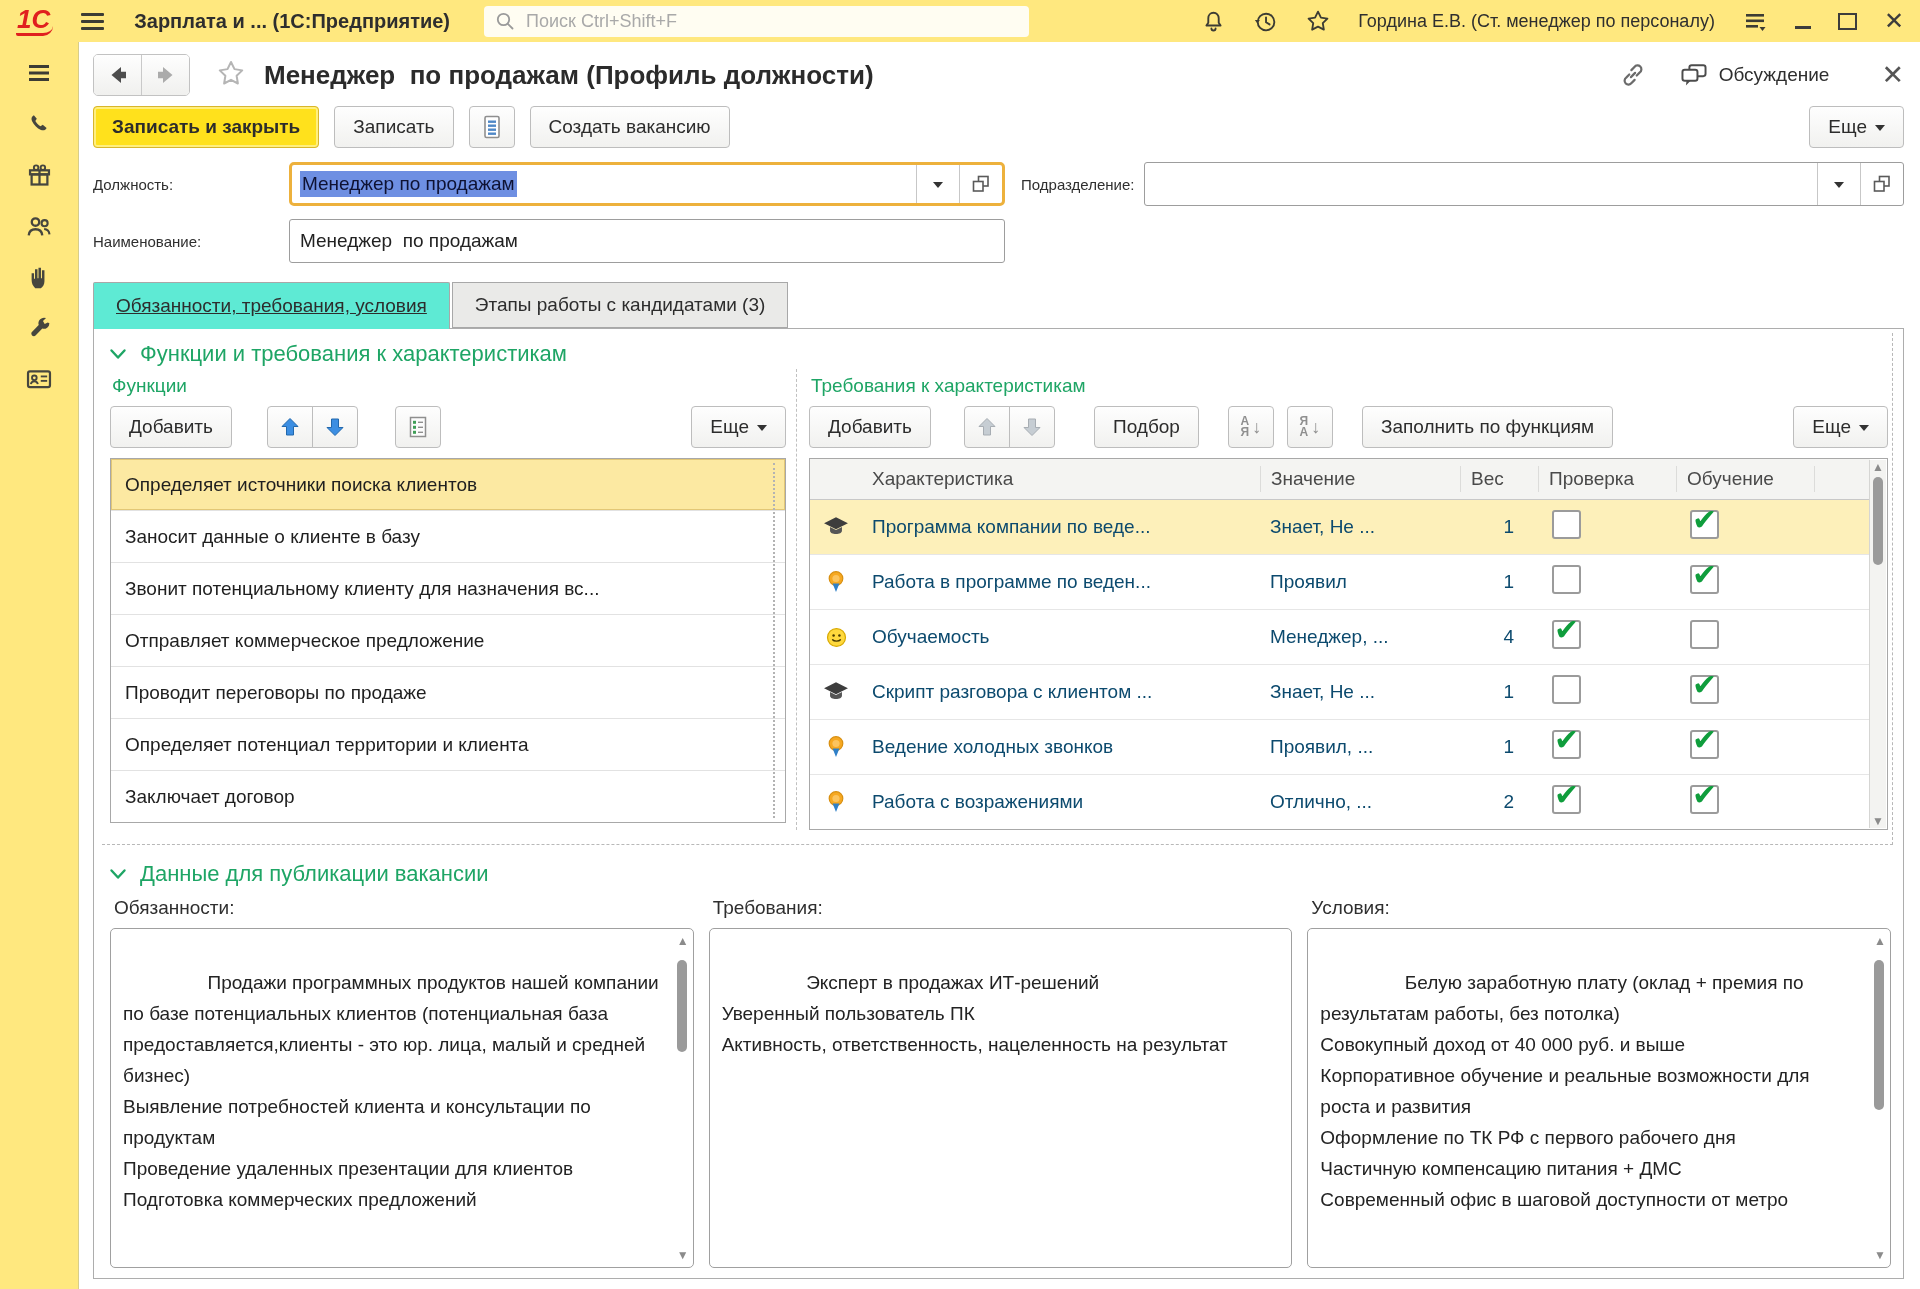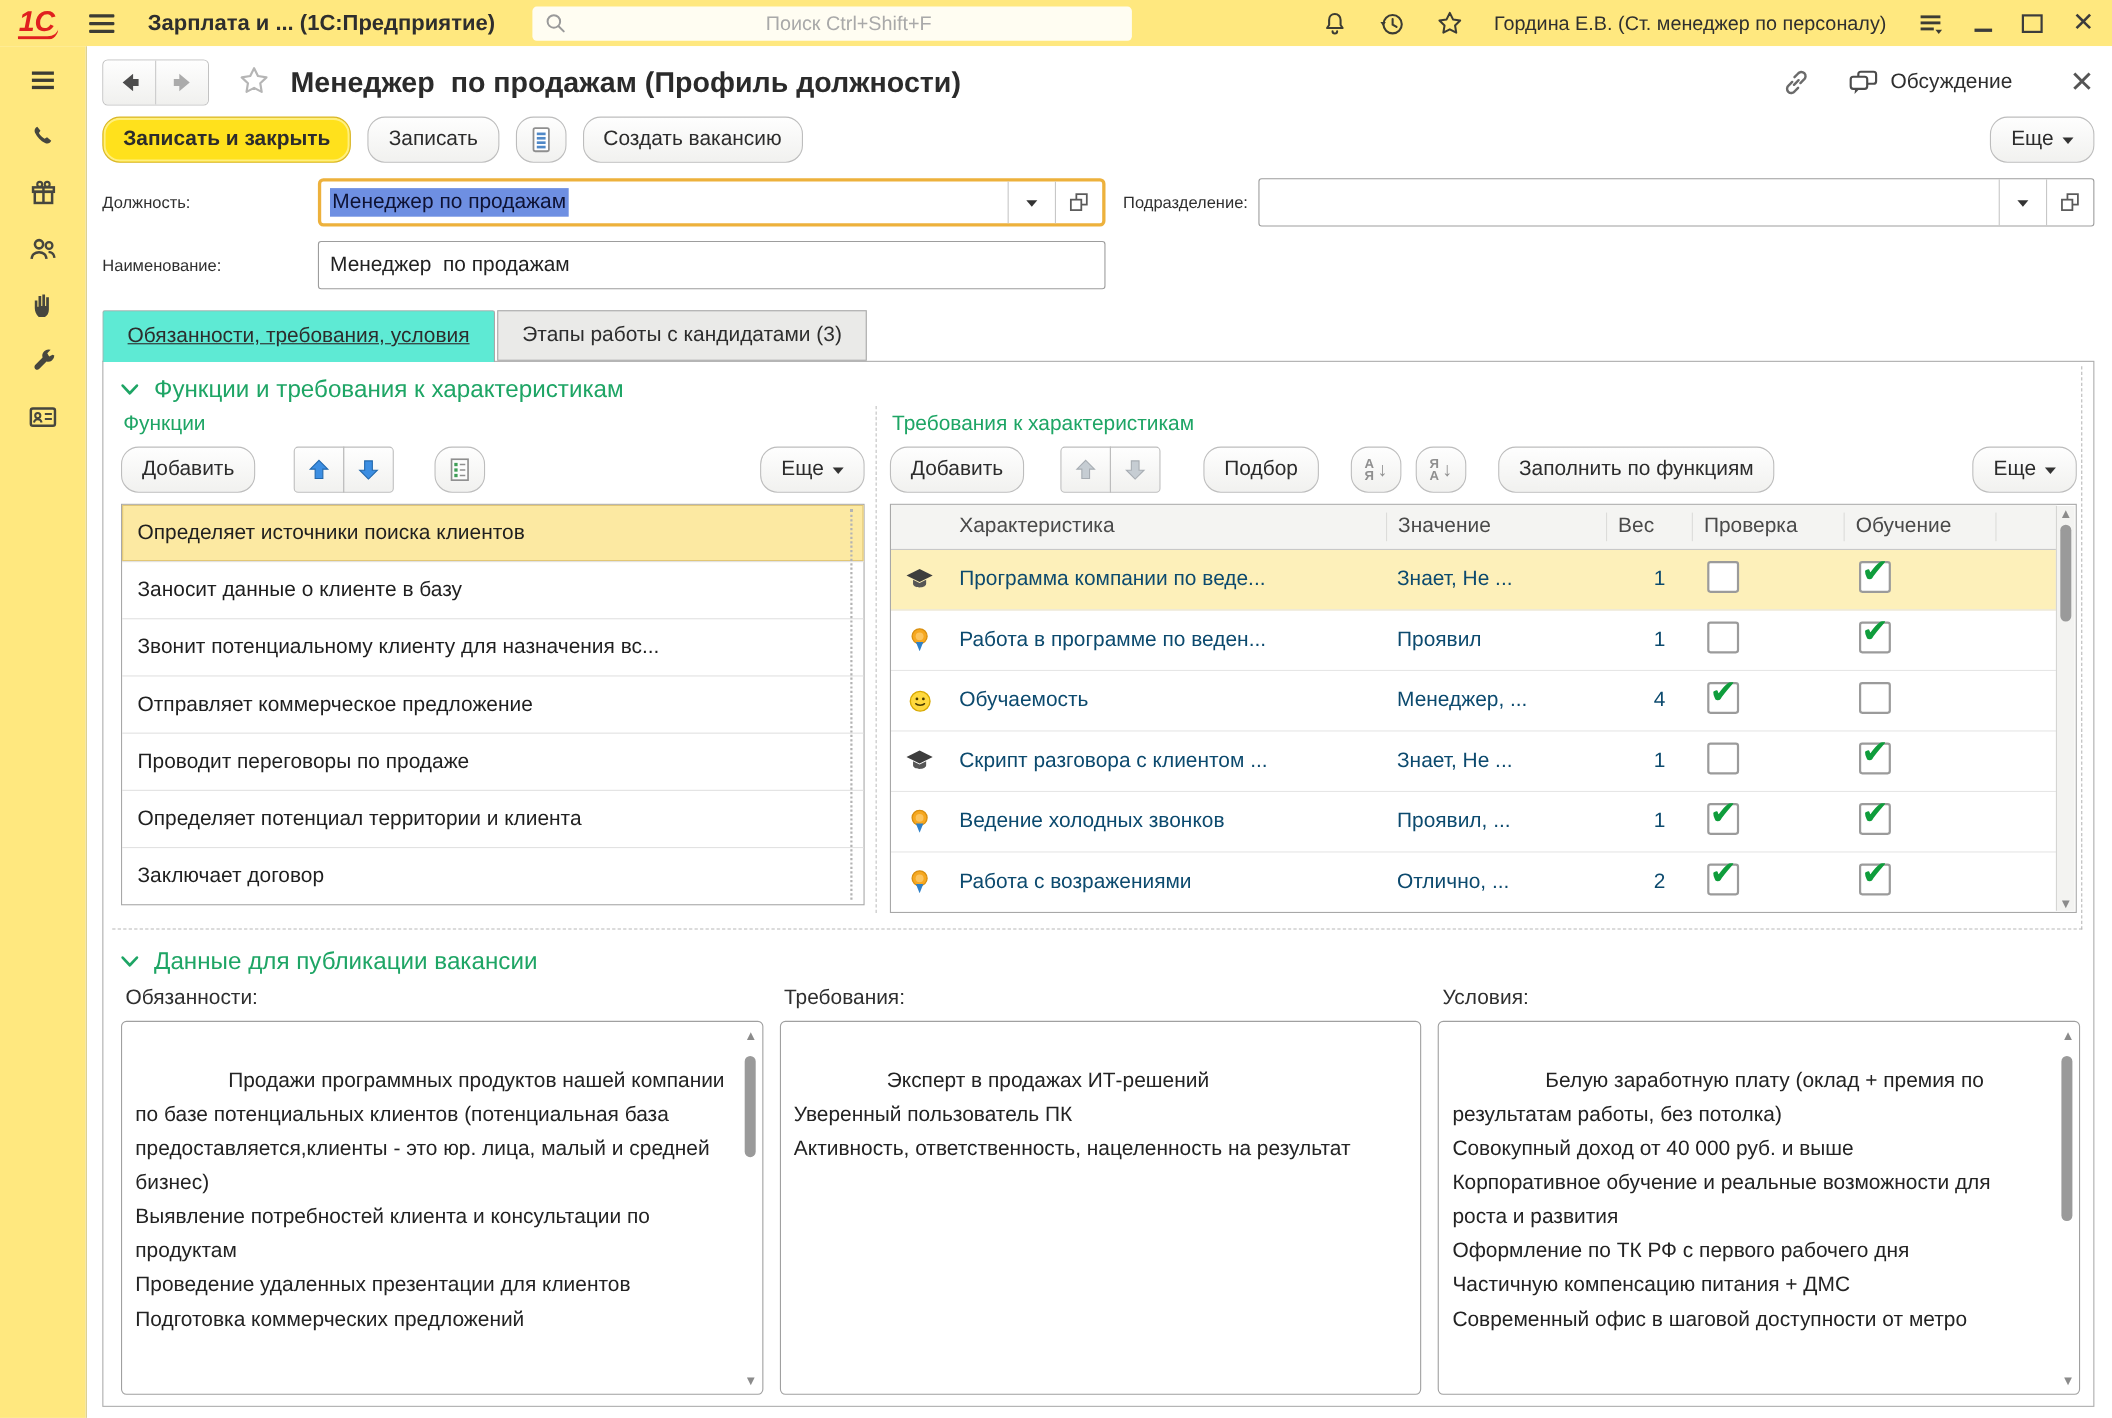--- a/index.html
+++ b/index.html
@@ -8,21 +8,21 @@
   
   .topbar{height:42px;background:#ffe87f;display:flex;align-items:center;padding:0 16px;box-sizing:border-box;gap:0;}
   .logo{color:#e0201f;font-weight:700;font-style:italic;font-size:26px;line-height:1;
     border-bottom:3px solid #e0201f;border-radius:0 0 10px 2px;padding:0 3px 1px 1px;}
   .burger{display:flex;flex-direction:column;gap:4px;margin-left:28px;cursor:pointer;}
   .burger i{display:block;width:23px;height:3px;background:#3c3c34;border-radius:1px;}
   .app-title{font-size:20px;font-weight:700;color:#2e2e2e;margin-left:30px;white-space:nowrap;}
   .search{margin-left:34px;width:545px;height:31px;background:#fffdf2;border-radius:4px;
     display:flex;align-items:center;padding:0 10px;box-sizing:border-box;gap:8px;}
   .search input{border:none;outline:none;background:transparent;font-size:18px;flex:1;
-    font-family:"Liberation Sans",sans-serif;color:#444;text-align:center;}
+    font-family:"Liberation Sans",sans-serif;color:#444;}
   .search input::placeholder{color:#a9a9a9;}
   .tb-right{margin-left:auto;display:flex;align-items:center;gap:27px;}
   .tb-ico{display:flex;align-items:center;justify-content:center;cursor:pointer;}
   .user-name{font-size:18px;color:#2f2f2f;white-space:nowrap;}
   .wmin{width:16px;height:3px;background:#3c3c3c;margin-top:12px;}
   .wmax{width:15px;height:13px;border:2px solid #3c3c3c;}
   .wclose{font-size:24px;color:#3c3c3c;line-height:1;}
   
   .main{display:flex;height:1247px;}
   .sidebar{width:78px;background:#ffe87f;display:flex;flex-direction:column;align-items:center;
@@ -38,21 +38,21 @@
   .nav-btn+.nav-btn{border-left:1px solid #c9c9c9;}
   .hdr-star{margin-left:26px;}
   .hdr-title{margin-left:18px;font-size:26px;font-weight:700;color:#2b2b2b;white-space:pre;}
   .hdr-right{margin-left:auto;display:flex;align-items:center;gap:18px;}
   .hdr-link{margin-right:14px;}
   .discuss{display:flex;align-items:center;gap:10px;cursor:pointer;}
   .discuss span{font-size:19px;color:#2e2e2e;}
   .hdr-close{font-size:27px;color:#555;margin-left:34px;line-height:1;cursor:pointer;}
   
   .btn{height:42px;padding:0 18px;font-size:19px;color:#2c2c2c;background:linear-gradient(#fefefe,#f1f1ef);
-    border:1px solid #bdbdbd;border-radius:16px;display:inline-flex;align-items:center;gap:8px;
+    border:1px solid #bdbdbd;border-radius:4px;display:inline-flex;align-items:center;gap:8px;
     cursor:pointer;box-sizing:border-box;white-space:nowrap;}
   .btn-primary{background:#ffe11c;border:1px solid #d9b62a;font-weight:700;box-shadow:inset 0 0 0 2px #ffef7e;}
   .btn-icon{width:46px;padding:0;justify-content:center;}
   .caret{width:0;height:0;border-left:5px solid transparent;border-right:5px solid transparent;
     border-top:6px solid #333;display:inline-block;margin-top:2px;}
   .form-toolbar{display:flex;align-items:center;gap:15px;margin:0 0 14px;}
   .ml-auto{margin-left:auto;}
   
   .field-row{display:flex;align-items:center;margin-bottom:13px;}
   .lbl{font-size:15px;color:#2f2f2f;white-space:nowrap;}

